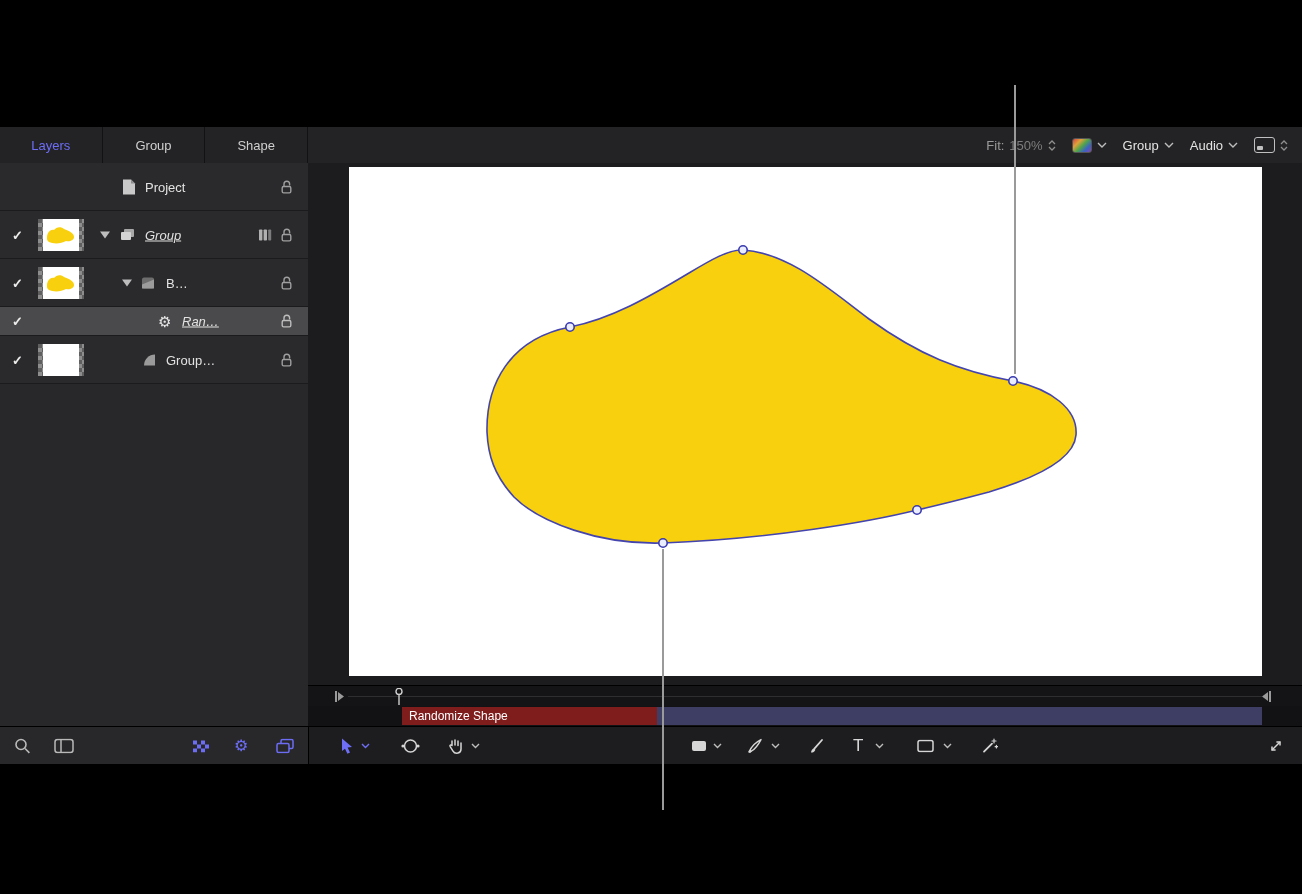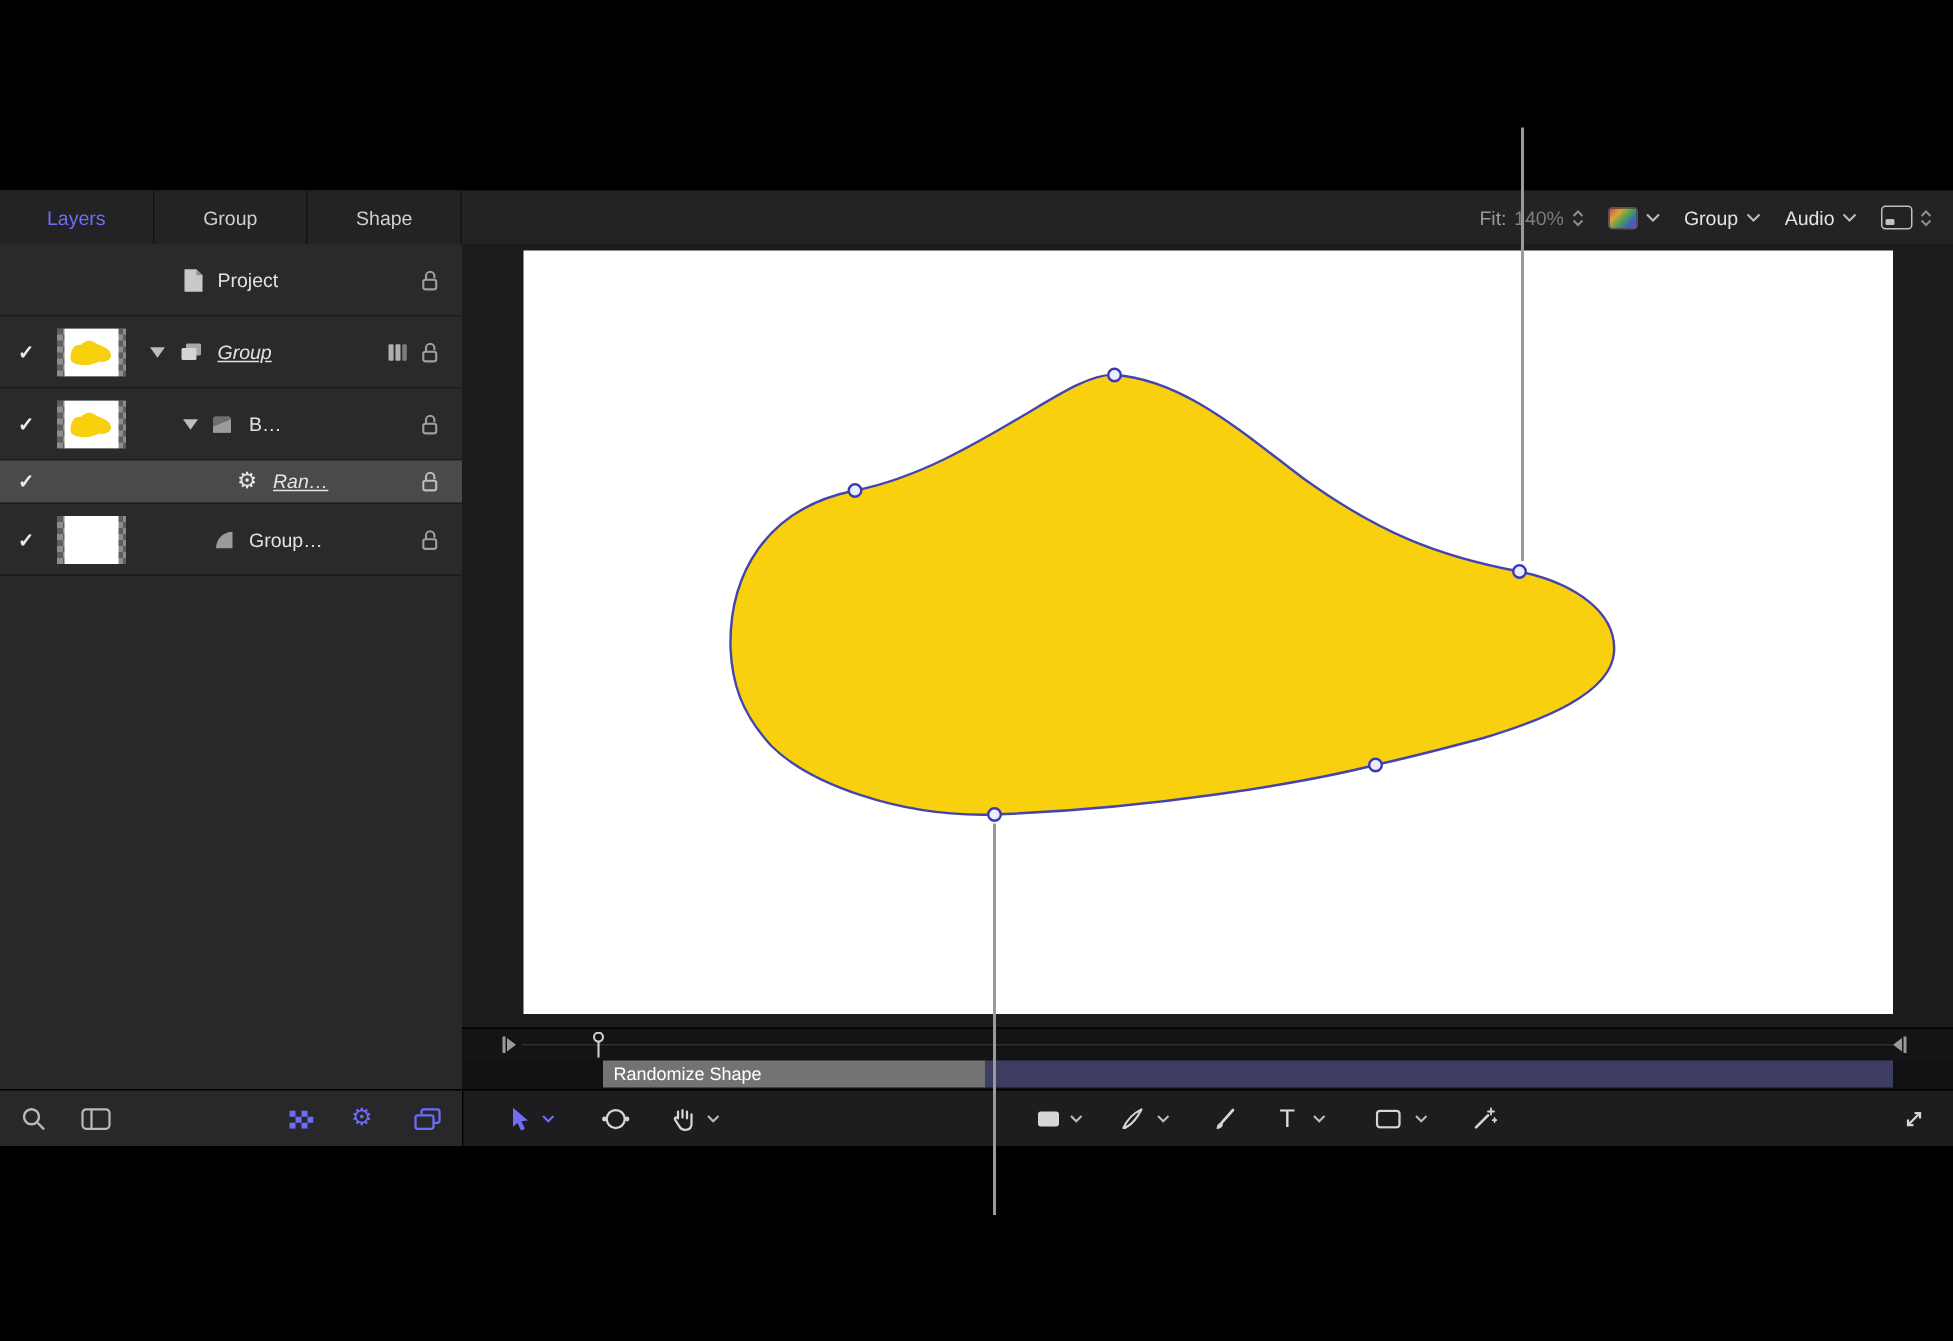--- a/index.html
+++ b/index.html
@@ -43,21 +43,21 @@
   .bb-left .ic, .bb-right .ic{position:absolute;top:50%;transform:translateY(-50%);}
   .bluegear{font-size:16px;color:#6c6cf5;line-height:1;}
   .ttool{font-size:17px;color:#d8d8d8;}
   
   .canvasarea{position:absolute;left:308px;top:36px;width:994px;height:522px;background:#1c1c1e;}
   .canvas{position:absolute;left:41px;top:4px;width:913px;height:509px;background:#ffffff;}
   
   .timeline{position:absolute;left:308px;top:558px;width:994px;height:21px;background:#141416;border-top:1px solid #000;}
   .timeline .trackline{position:absolute;left:40px;right:40px;top:10px;height:1px;background:#2e2e30;}
   .behaviorstrip{position:absolute;left:308px;top:579px;width:994px;height:20px;background:#121214;}
-  .barbright{position:absolute;left:94px;top:1px;width:255px;height:18px;background:#737373;display:flex;align-items:center;}
+  .barbright{position:absolute;left:94px;top:1px;width:255px;height:18px;background:#7f1d1d;display:flex;align-items:center;}
   .barbright span{font-size:12px;color:#fff;margin-left:7px;white-space:nowrap;}
   .bardim{position:absolute;left:349px;top:1px;width:605px;height:18px;background:#3e3e64;}
   
   .callout{position:absolute;width:2px;background:#9a9a9a;z-index:60;}
   svg{display:block;}
 </style>
 </head>
 <body>
 
 <div class="app">
@@ -71,21 +71,21 @@
           <span>Group</span>
         </div>
       <div class="tab">
           <span>Shape</span>
         </div>
     </div>
 
     <div class="viewbar">
       <div class="grp">
         <span class="dim1">Fit:</span>
-        <span class="dim2">140%</span>
+        <span class="dim2">150%</span>
         <span class="stepper">
           <svg width="8" height="5" viewBox="0 0 8 5">
               <path d="M1 4 L4 1 L7 4" fill="none" stroke="#8f8f8f" stroke-width="1.3"></path>
             </svg>
           <svg width="8" height="5" viewBox="0 0 8 5">
               <path d="M1 1 L4 4 L7 1" fill="none" stroke="#8f8f8f" stroke-width="1.3"></path>
             </svg>
         </span>
       </div>
       <div class="grp">

